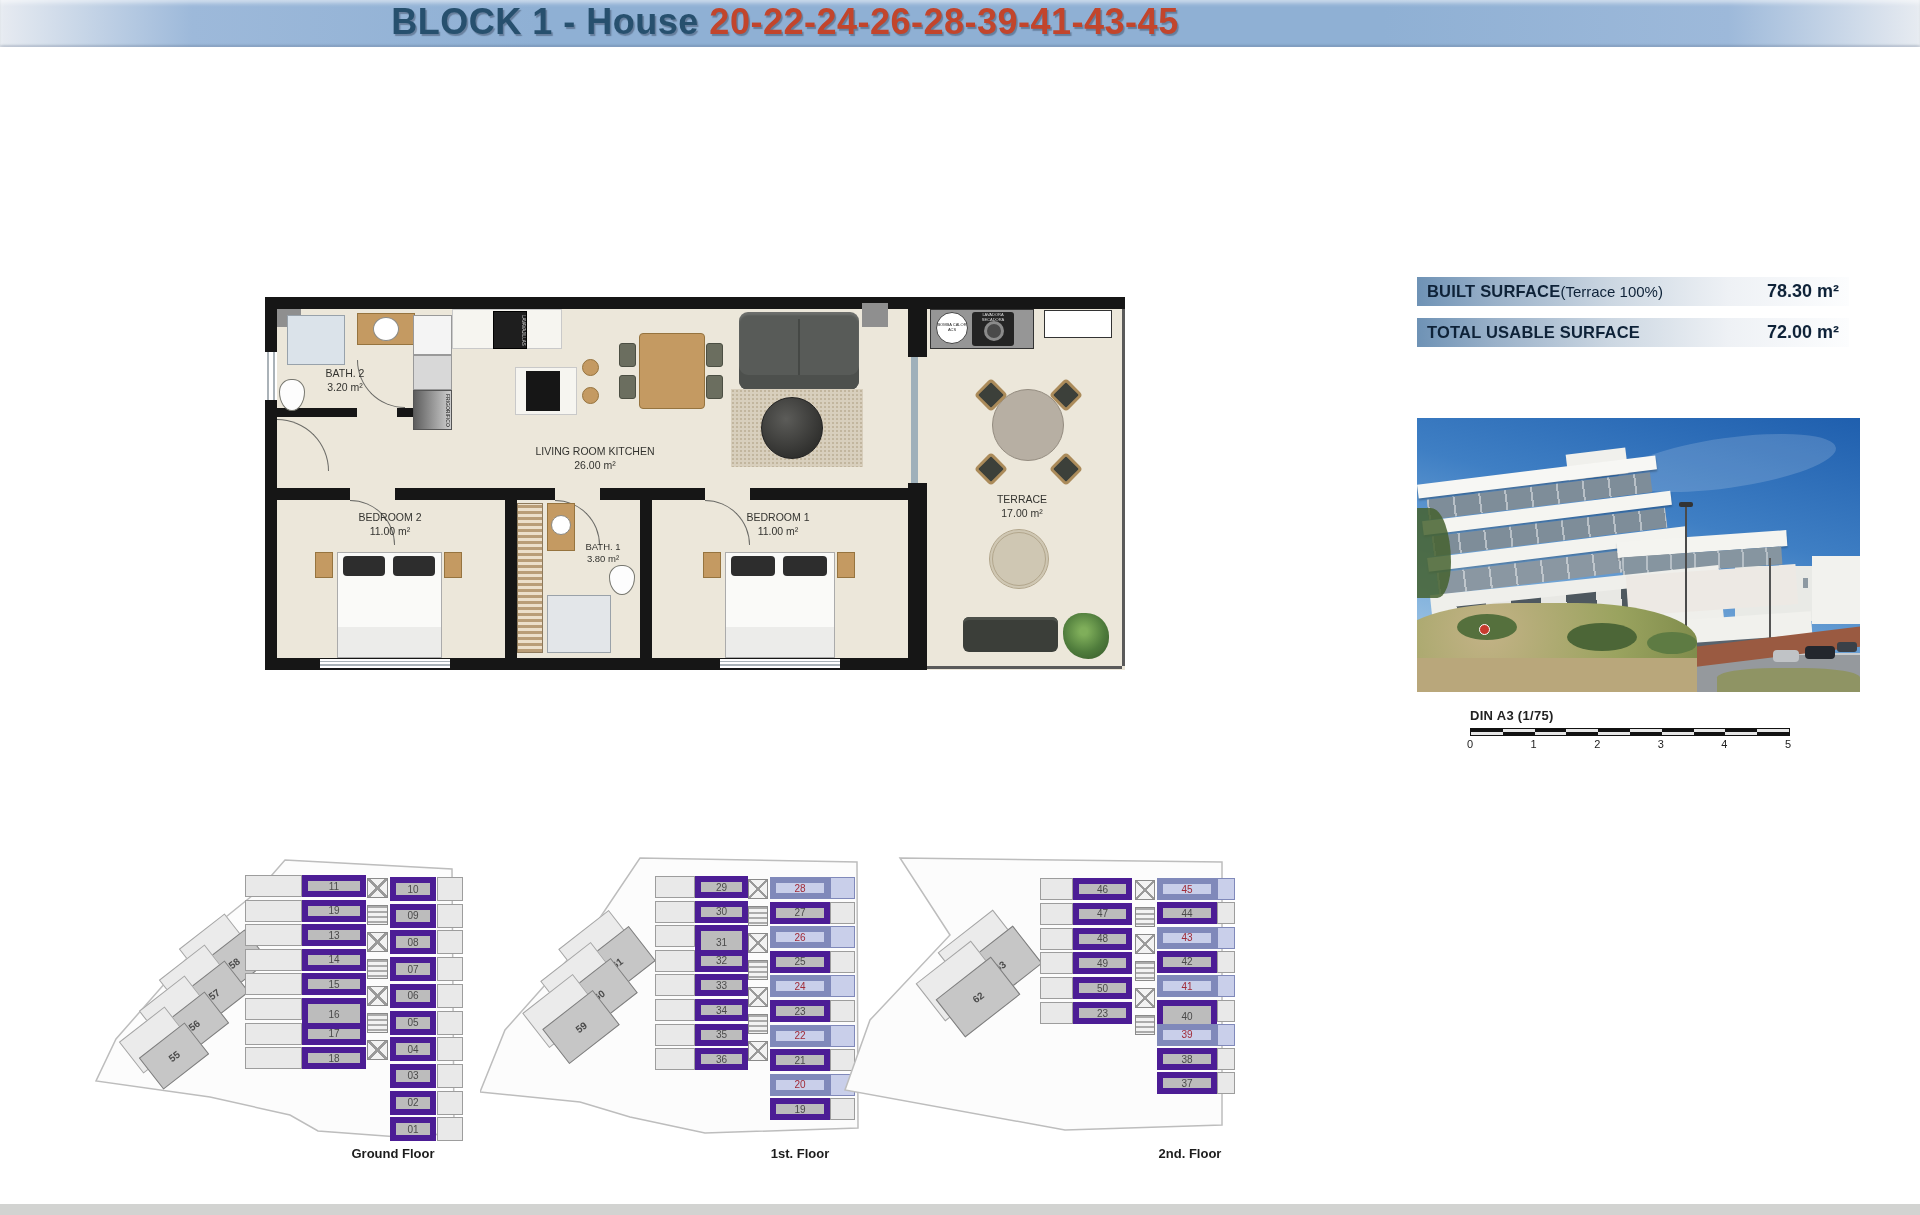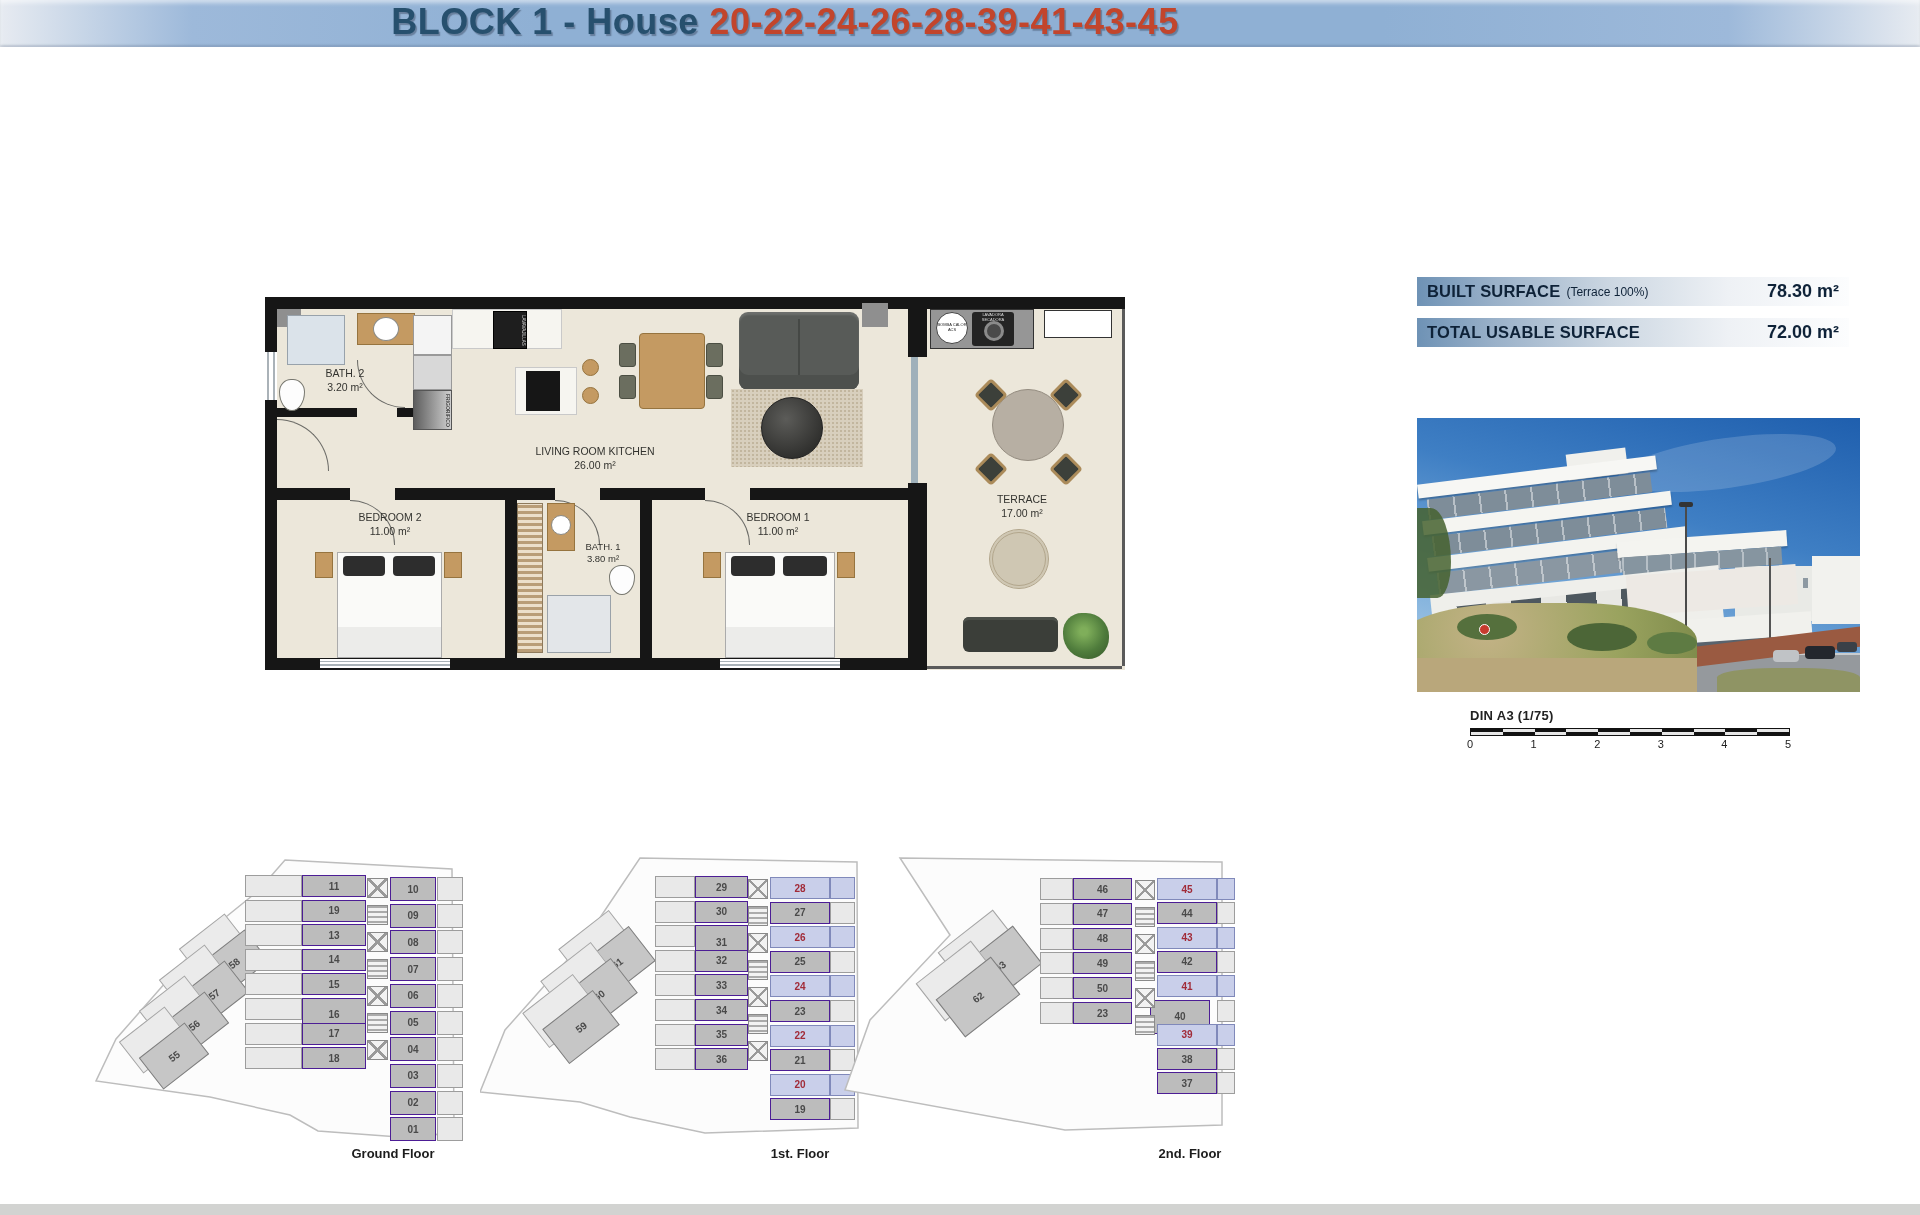--- a/index.html
+++ b/index.html
@@ -38,35 +38,35 @@
   .arc{position:absolute;box-sizing:border-box;border:0 solid #6a6a66}
   .rlabel{position:absolute;transform:translateX(-50%);text-align:center;font-size:10.5px;color:#33332f;line-height:1.3;white-space:nowrap}
   .vtext{writing-mode:vertical-rl;text-orientation:mixed}
   .tchair{position:absolute;background:#3c403a;border:3px solid #ab8b5a;border-radius:4px;transform:rotate(45deg);box-sizing:border-box}
   .trug{position:absolute;border-radius:50%;background:#cfc7b3;border:4px double #b2a68c;box-sizing:border-box}
   .plant{position:absolute;background:radial-gradient(circle at 45% 40%,#7fae5a 10%,#4f7c3c 55%,#3b5f2e 90%);border-radius:45% 55% 50% 60%}
   
   .srow{position:absolute;left:1417px;width:432px;height:29px;display:flex;align-items:center;padding:0 10px;box-sizing:border-box;
     background:linear-gradient(90deg,#6e92b5 0%,#9ab1c9 18%,#ccd7e2 45%,#eef1f5 72%,#fcfdfe 100%)}
   .slab{font-weight:bold;font-size:16.5px;color:#0e2238;letter-spacing:.2px}
-  .snote{font-size:12px;color:#0e2238;margin-left:6px}
+  .snote{font-size:15px;color:#0e2238;}
   .sval{margin-left:auto;font-weight:bold;font-size:18px;color:#0e2238}
   
   .sbar{left:1468px;top:708px;width:330px;height:44px}
   .sbar .lab{position:absolute;left:2px;top:0;font-size:13px;color:#222;font-weight:bold;letter-spacing:.3px}
   .segwrap{position:absolute;left:2px;top:20px;width:318px;height:6px;border:1px solid #111;display:flex}
   .seg{flex:1 1 auto;height:100%}
   .segA{background:linear-gradient(180deg,#111 0 50%,#e6e6e6 50% 100%)}
   .segB{background:linear-gradient(180deg,#e6e6e6 0 50%,#111 50% 100%)}
   .tick{position:absolute;top:30px;transform:translateX(-50%);font-size:11px;color:#222}
   
   .mini{position:absolute}
   .mini svg{position:absolute;left:0;top:0}
-  .cell-dark{position:absolute;background:#bcbcbc;border:1px solid #4c1d95;box-sizing:border-box;
-    display:flex;align-items:center;justify-content:center;font-weight:bold;font-size:10px;color:#4a4a4a}
+  .cell-dark{position:absolute;background:#bcbcbc;border:6px solid #4c1d95;box-sizing:border-box;
+    display:flex;align-items:center;justify-content:center;font-weight:normal;font-size:10px;color:#4a4a4a}
   .cell-light{position:absolute;background:#e9e9e9;border:1px solid #9d9d9d;box-sizing:border-box}
   .hl{background:#c9cfea;border-color:#8089ba;color:#a12b38}
   .hl-light{background:#c9cfea;border-color:#8089ba}
   .wingcell{position:absolute;background:#c6c6c6;border:1px solid #7e7e7e;box-sizing:border-box;
     display:flex;align-items:center;justify-content:center;font-weight:bold;font-size:10px;color:#4a4a4a}
   .winglight{position:absolute;background:#ebebeb;border:1px solid #a5a5a5;box-sizing:border-box}
   .shaft-x{position:absolute;border:1px solid #8a8a8a;box-sizing:border-box;background:
     linear-gradient(45deg,transparent 45%,#9a9a9a 45%,#9a9a9a 55%,transparent 55%),
     linear-gradient(135deg,transparent 45%,#9a9a9a 45%,#9a9a9a 55%,transparent 55%),#f2f2f2}
   .shaft-l{position:absolute;border:1px solid #8a8a8a;box-sizing:border-box;
@@ -414,21 +414,21 @@
     <div class="cell-dark hl" style="left: 317px; top: 23px; width: 60px; height: 22px;">45</div>
     <div class="cell-light hl-light" style="left: 377px; top: 23px; width: 18px; height: 22px;"></div>
     <div class="cell-dark" style="left: 317px; top: 47.3px; width: 60px; height: 22px;">44</div>
     <div class="cell-light" style="left: 377px; top: 47.3px; width: 18px; height: 22px;"></div>
     <div class="cell-dark hl" style="left: 317px; top: 71.6px; width: 60px; height: 22px;">43</div>
     <div class="cell-light hl-light" style="left: 377px; top: 71.6px; width: 18px; height: 22px;"></div>
     <div class="cell-dark" style="left: 317px; top: 95.9px; width: 60px; height: 22px; text-align: right;">42</div>
     <div class="cell-light" style="left: 377px; top: 95.9px; width: 18px; height: 22px;"></div>
     <div class="cell-dark hl" style="left: 317px; top: 120.2px; width: 60px; height: 22px;">41</div>
     <div class="cell-light hl-light" style="left: 377px; top: 120.2px; width: 18px; height: 22px;"></div>
-    <div class="cell-dark" style="left: 310px; top: 144.5px; width: 60px; height: 34px;">40</div>
+    <div class="cell-dark" style="left: 317px; top: 144.5px; width: 60px; height: 34px;">40</div>
     <div class="cell-light" style="left: 377px; top: 144.5px; width: 18px; height: 22px;"></div>
     <div class="cell-dark hl" style="left: 317px; top: 168.8px; width: 60px; height: 22px;">39</div>
     <div class="cell-light hl-light" style="left: 377px; top: 168.8px; width: 18px; height: 22px;"></div>
     <div class="cell-dark" style="left: 317px; top: 193.1px; width: 60px; height: 22px;">38</div>
     <div class="cell-light" style="left: 377px; top: 193.1px; width: 18px; height: 22px;"></div>
     <div class="cell-dark" style="left: 317px; top: 217.4px; width: 60px; height: 22px;">37</div>
     <div class="cell-light" style="left: 377px; top: 217.4px; width: 18px; height: 22px;"></div>
     <div class="shaft-x" style="left: 295px; top: 25px; width: 20px; height: 20px;"></div>
     <div class="shaft-l" style="left: 295px; top: 52px; width: 20px; height: 20px;"></div>
     <div class="shaft-x" style="left: 295px; top: 79px; width: 20px; height: 20px;"></div>

